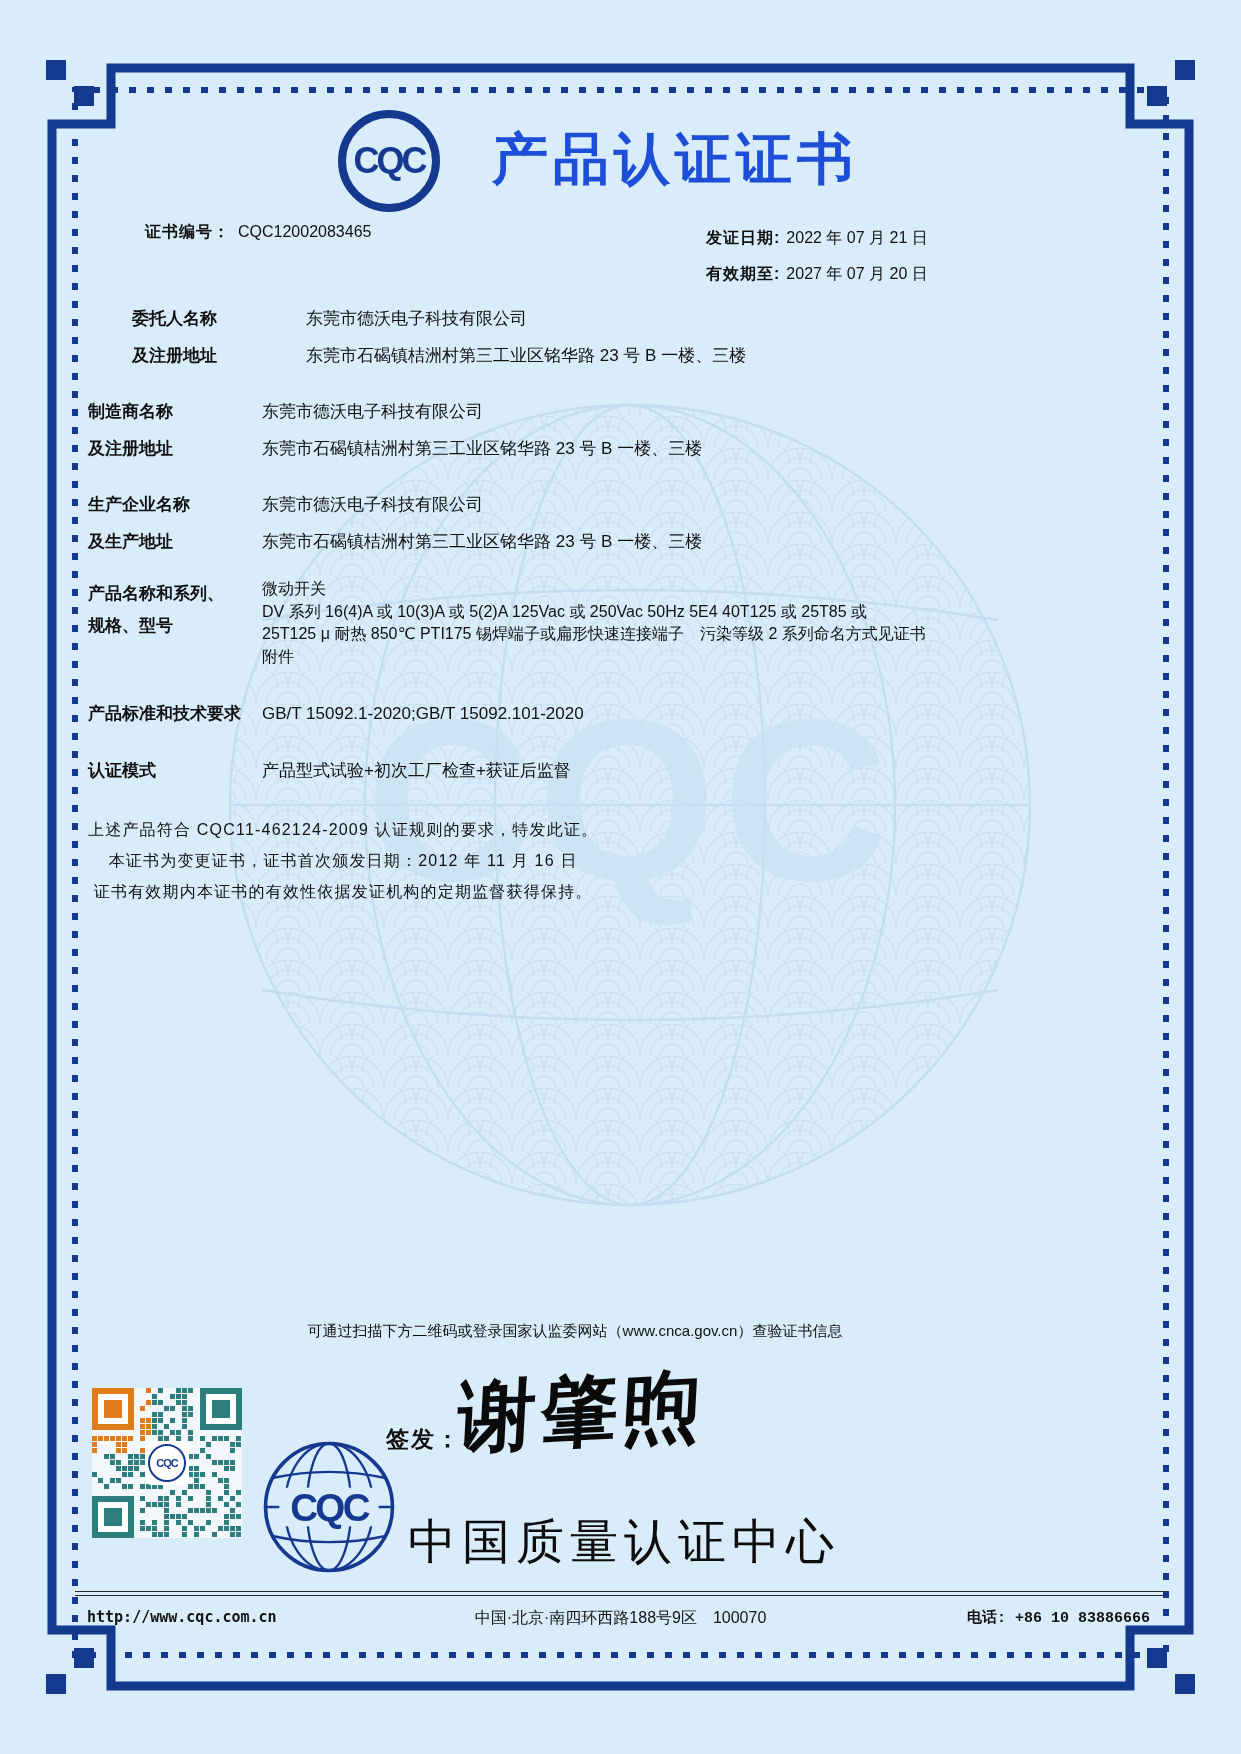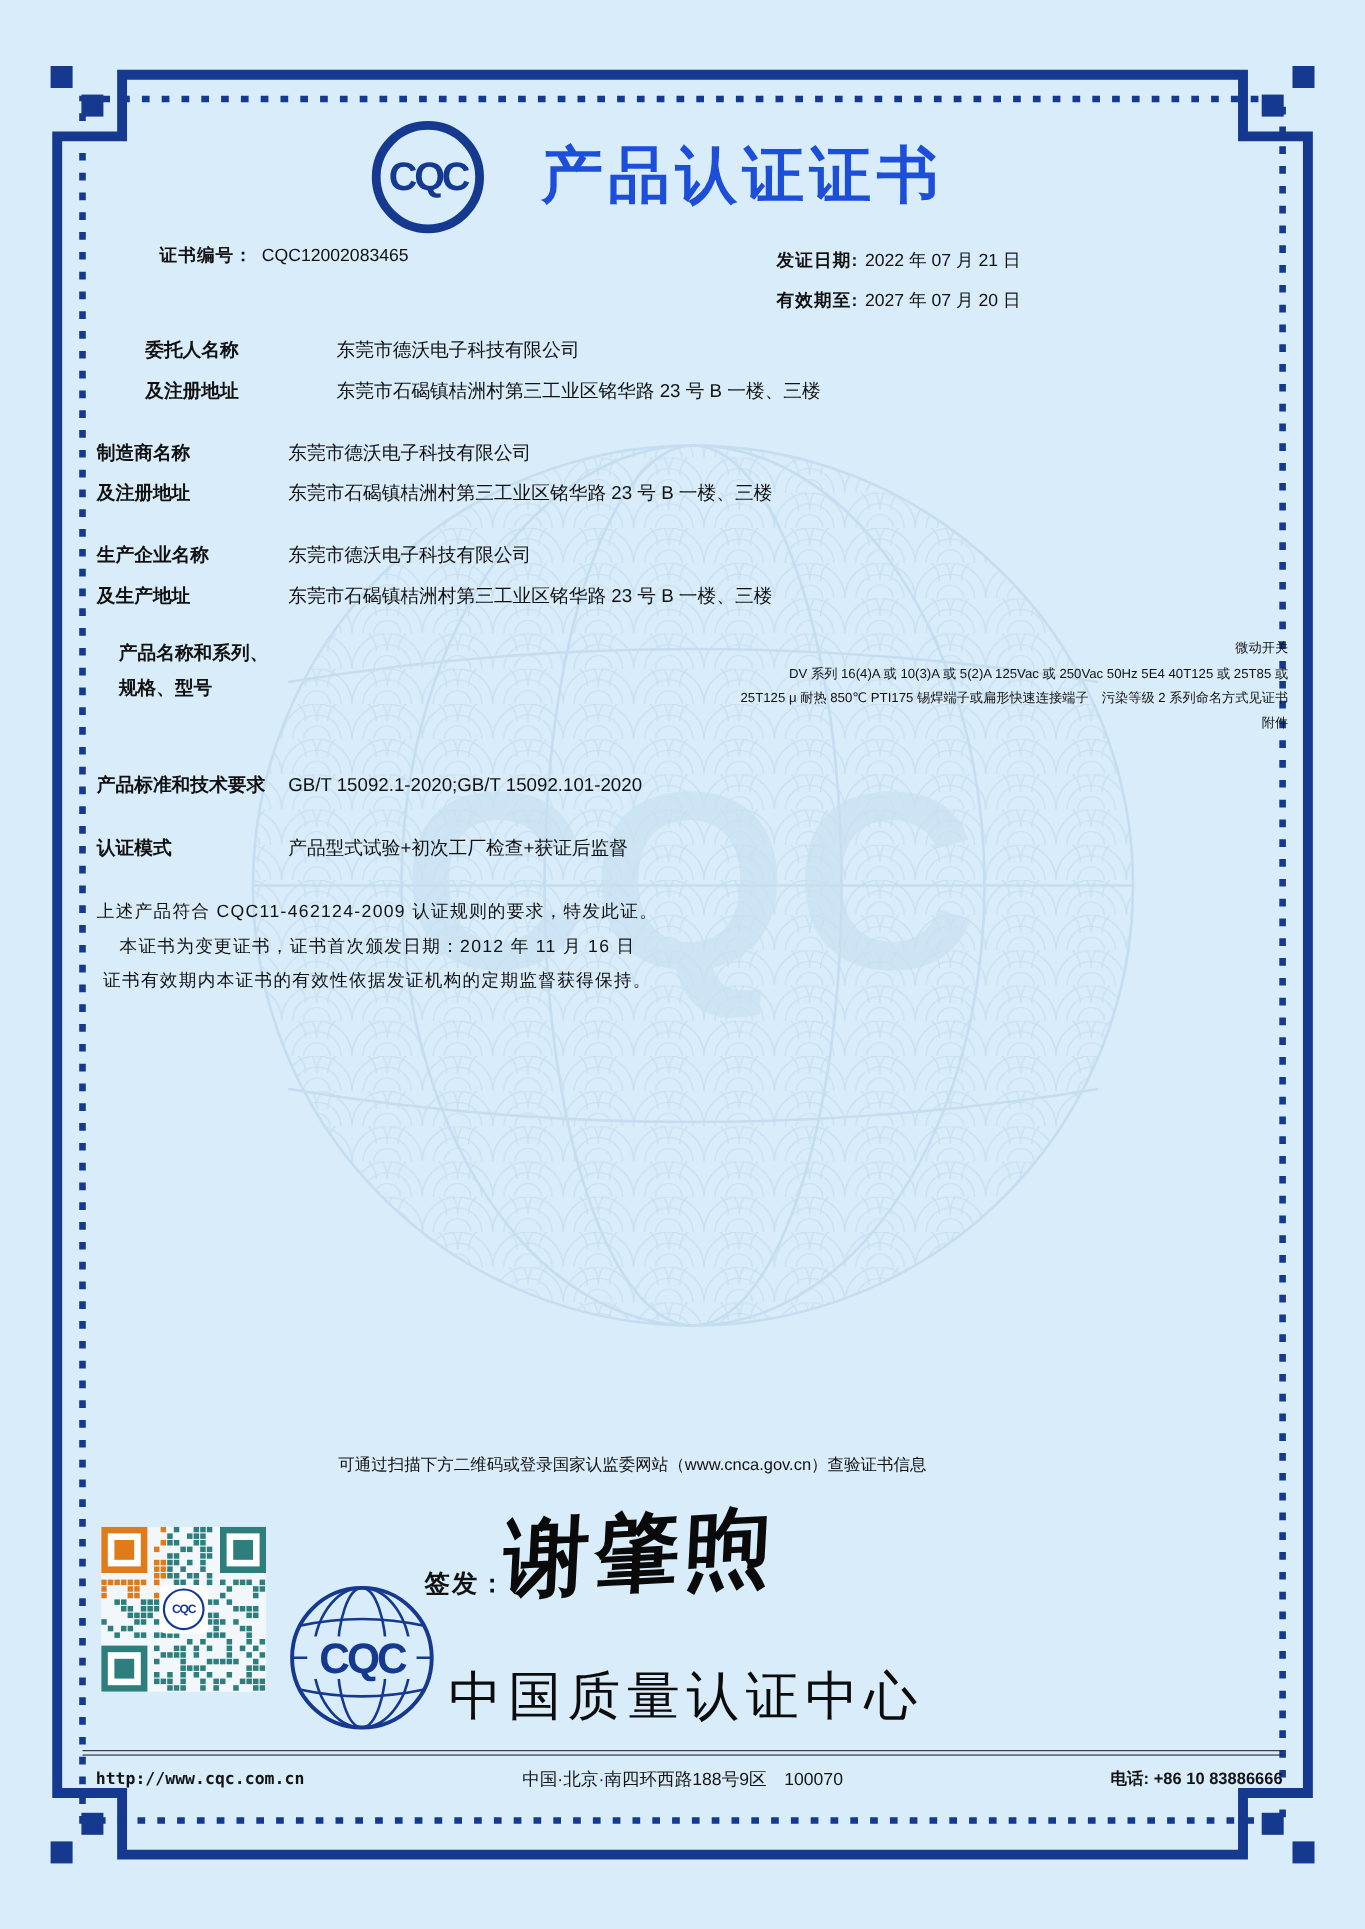--- a/index.html
+++ b/index.html
@@ -28,22 +28,22 @@
   
   .cert-no{position:absolute;left:145px;top:222px;font-size:16px;}
   .cert-no .lbl{font-weight:800;letter-spacing:1px;margin-right:8px;}
   .dates{position:absolute;left:706px;top:220px;font-size:16px;line-height:36px;}
   .dates .lbl{font-weight:800;letter-spacing:1px;margin-right:6px;}
 
   
   .row{position:absolute;left:88px;right:70px;display:flex;font-size:17px;}
   .row .labels{width:174px;font-weight:800;line-height:37px;flex:none;}
   .row .values{flex:1;line-height:37px;}
-  .row-product .labels{line-height:32px;margin-left:20px;}
-  .row-product .values{line-height:22.6px;font-size:12px;text-align:right;}
+  .row-product .labels{line-height:32px;}
+  .row-product .values{line-height:22.6px;font-size:16px;}
   .single .labels{line-height:24px;}
   .single .values{line-height:24px;}
 
   .statements{
     position:absolute;left:88px;top:814px;
     font-size:16px;line-height:31px;letter-spacing:1.2px;font-weight:500;text-align:center;
   }
 
   
   .verify-note{position:absolute;left:75px;width:1000px;top:1322px;text-align:center;font-size:15px;}
@@ -69,21 +69,21 @@
     position:absolute;left:408px;top:1488px;font-size:48px;font-weight:500;
     letter-spacing:6px;color:#0c0c0c;white-space:nowrap;margin-top:22px;
   }
 
   
   .footer-rule{position:absolute;left:75px;top:1591px;width:1091px;height:3px;
     border-top:1.6px solid #2a2a2a;border-bottom:1.6px solid #2a2a2a;}
   .footer{position:absolute;left:75px;top:1608px;width:1091px;font-size:15px;color:#141414;}
   .footer .url{position:absolute;left:12px;top:0;font-family:"DejaVu Sans Mono","Liberation Mono",monospace;font-weight:600;}
   .footer .addr{position:absolute;left:0;width:1091px;text-align:center;top:0;font-size:16px;}
-  .footer .phone{position:absolute;right:0;top:0;font-family:Liberation Sans, sans-serif;font-weight:600;}
+  .footer .phone{position:absolute;right:16px;top:0;font-family:Liberation Mono, monospace;font-weight:600;}
 </style>
 </head>
 <body>
 
 <div class="page">
 
   <svg class="abs" style="left:0;top:0;" width="1241" height="1754" viewBox="0 0 1241 1754" aria-hidden="true">
     <defs>
       <pattern id="scallops" width="64" height="32" patternUnits="userSpaceOnUse">
         <g fill="none" stroke="#b7d4ea" stroke-width="1.1">

